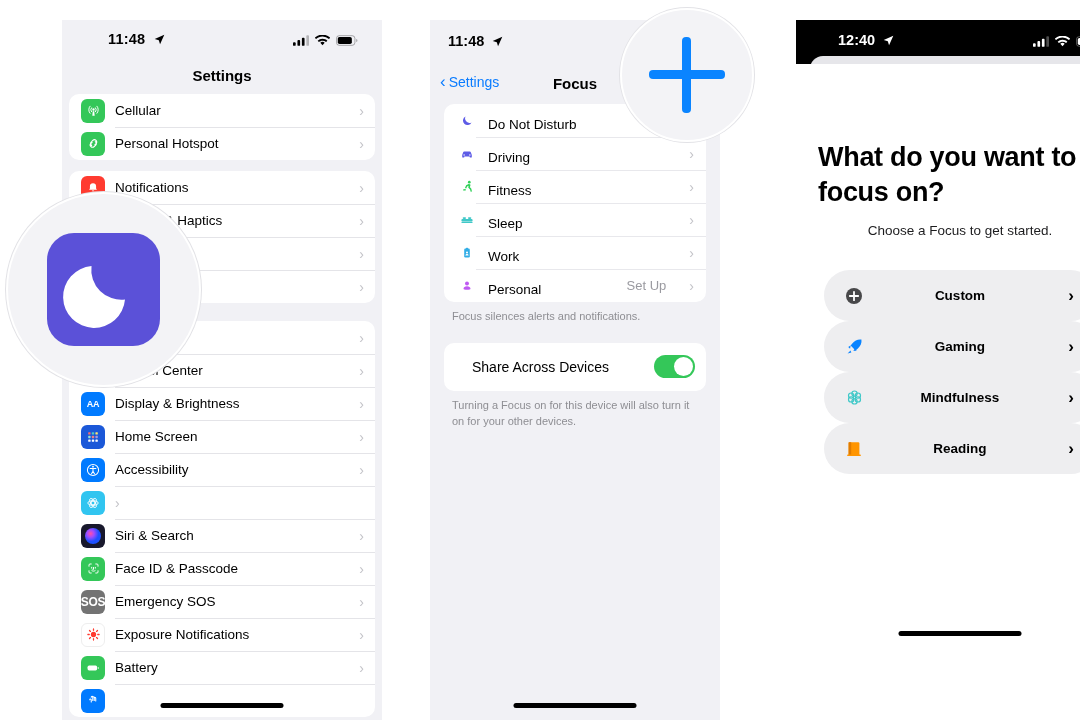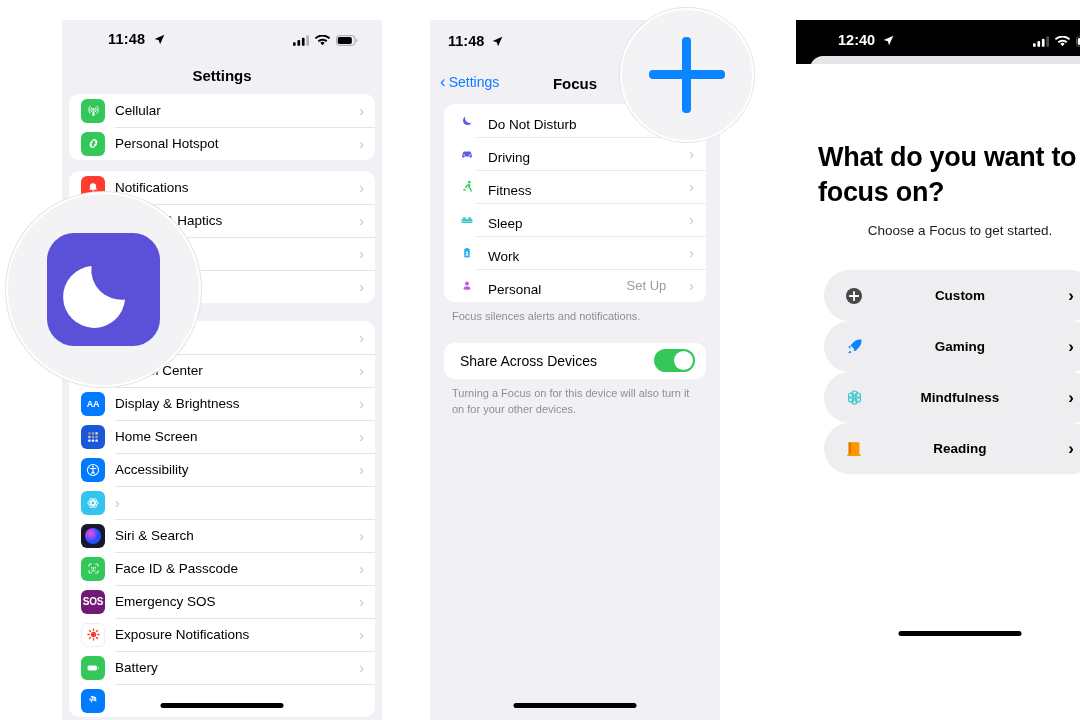--- a/index.html
+++ b/index.html
@@ -41,21 +41,21 @@
   .p2-back { position: absolute; left: 10px; top: 9px; font-size: 14px; color: #0a7cff; display: flex; align-items: center; gap: 3px; }
   .p2-back .bchev { font-size: 17px; font-weight: 500; line-height: 1; }
   .p2-navtitle { position: absolute; left: 0; right: 0; top: 11px; text-align: center; font-size: 15px; font-weight: bold; color: #000; }
   .p2-card { background: #fff; border-radius: 10px; margin: 0 14px; overflow: hidden; }
   .p2-row { display: flex; align-items: center; height: 33px; padding: 0 12px 0 14px; position: relative; }
   .p2-row + .p2-row::before { content: ""; position: absolute; left: 32px; right: 0; top: 0; height: 1px; background: #e8e8ec; }
   .p2-gly { width: 18px; flex: none; margin-right: 12px; display: flex; align-items: center; justify-content: center; font-size: 14px; }
   .p2-label { font-size: 13.5px; color: #000; flex: 1; margin-top: 8px; }
   .p2-value { font-size: 13px; color: #9a9aa0; margin-right: 23px; }
   .p2-foot { font-size: 11px; color: #8e8e93; margin: 7px 22px 0 22px; line-height: 1.45; }
-  .p2-toggle-row { display: flex; align-items: center; height: 36px; padding: 0 11px 0 16px; }
+  .p2-toggle-row { display: flex; align-items: center; height: 48px; padding: 0 11px 0 28px; }
   .p2-toggle-label { font-size: 14px; color: #000; flex: 1; }
   .switch { width: 41px; height: 23px; border-radius: 12px; background: #34c759; position: relative; flex: none; }
   .switch .knob { position: absolute; right: 2px; top: 2px; width: 19px; height: 19px; border-radius: 50%; background: #fff; }
 
   
   #panel-sheet { left: 796px; top: 20px; width: 328px; height: 628px; background: #fff; }
   .p3-statusbar { position: relative; height: 44px; background: #000; }
   .p3-time { position: absolute; left: 42px; top: 12px; font-size: 14.5px; font-weight: bold; color: #fff; }
   .p3-statusicons { position: absolute; right: 26px; top: 13px; display: flex; align-items: center; gap: 6px; }
   .p3-backcard { position: absolute; left: 14px; right: 14px; top: 36px; height: 40px; background: #e6e6ea; border-radius: 13px; }
@@ -287,21 +287,21 @@
               <g fill="none" stroke="#fff" stroke-width="1.3" stroke-linecap="round">
                 <path d="M4 7V5.4A1.4 1.4 0 0 1 5.4 4H7M13 4h1.6A1.4 1.4 0 0 1 16 5.4V7M16 13v1.6a1.4 1.4 0 0 1-1.4 1.4H13M7 16H5.4A1.4 1.4 0 0 1 4 14.6V13"></path>
                 <path d="M7.6 8.4v1.2M12.4 8.4v1.2M10 8.6v2.6h-.9M7.8 12.8c1.3 1 3.1 1 4.4 0"></path>
               </g>
             </svg>
         </span>
         <span class="p1-label">Face ID &amp; Passcode</span>
         <span class="chev">›</span>
       </div>
       <div class="p1-row">
-        <span class="p1-icon" style="background:#701a75;font-size:10px;letter-spacing:-.2px">SOS</span>
+        <span class="p1-icon" style="background:#737373;font-size:12px;letter-spacing:-.2px">SOS</span>
         <span class="p1-label">Emergency SOS</span>
         <span class="chev">›</span>
       </div>
       <div class="p1-row">
         <span class="p1-icon" style="background:#fff;border:1px solid #eee">
           <svg width="17" height="17" viewBox="0 0 20 20">
               <circle cx="10" cy="10" r="3.1" fill="#ff3b30"></circle>
               <g stroke="#ff3b30" stroke-width="1.5" stroke-linecap="round">
                 <path d="M10 3.4v1.6M10 15v1.6M3.4 10h1.6M15 10h1.6M5.3 5.3l1.1 1.1M13.6 13.6l1.1 1.1M14.7 5.3l-1.1 1.1M6.4 13.6l-1.1 1.1"></path>
               </g>

